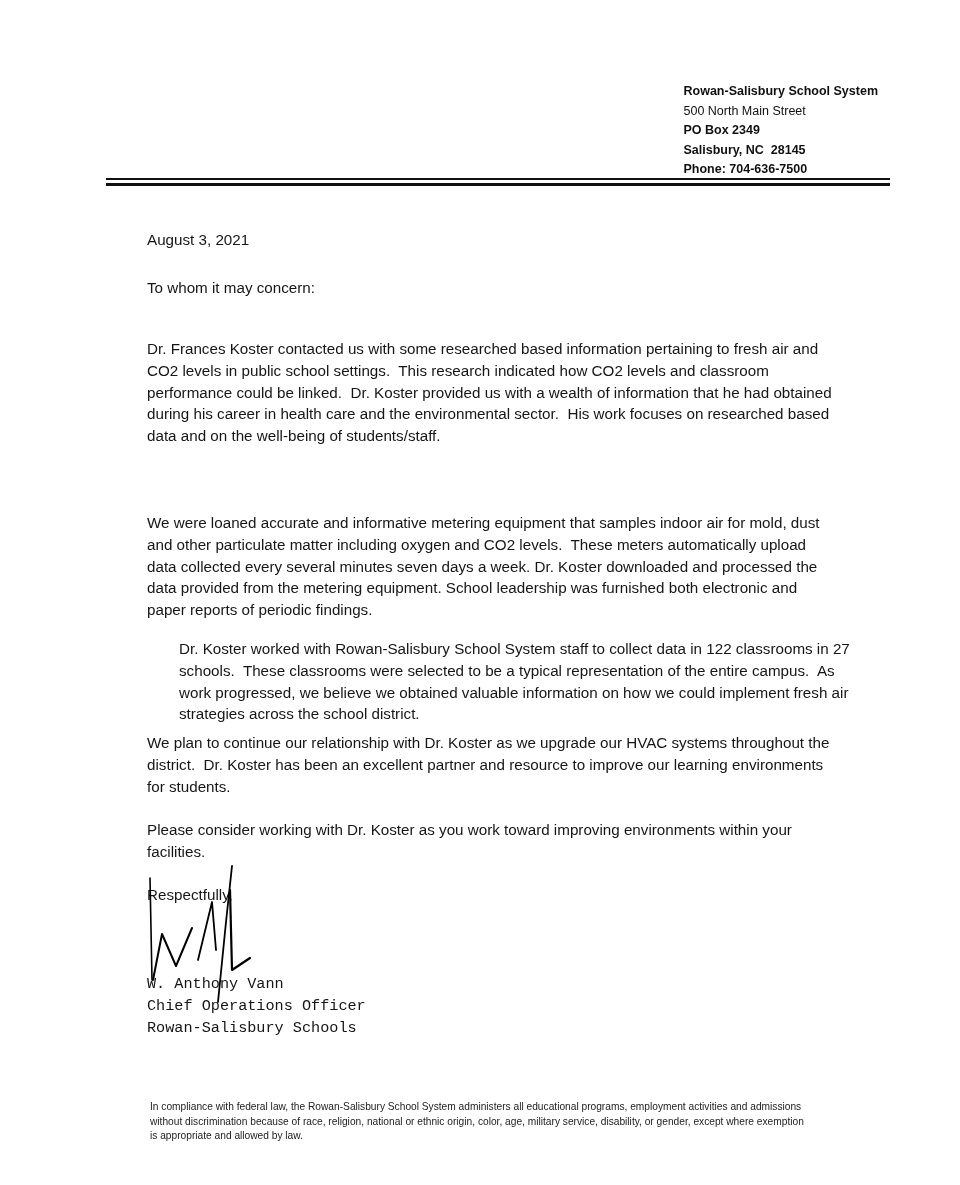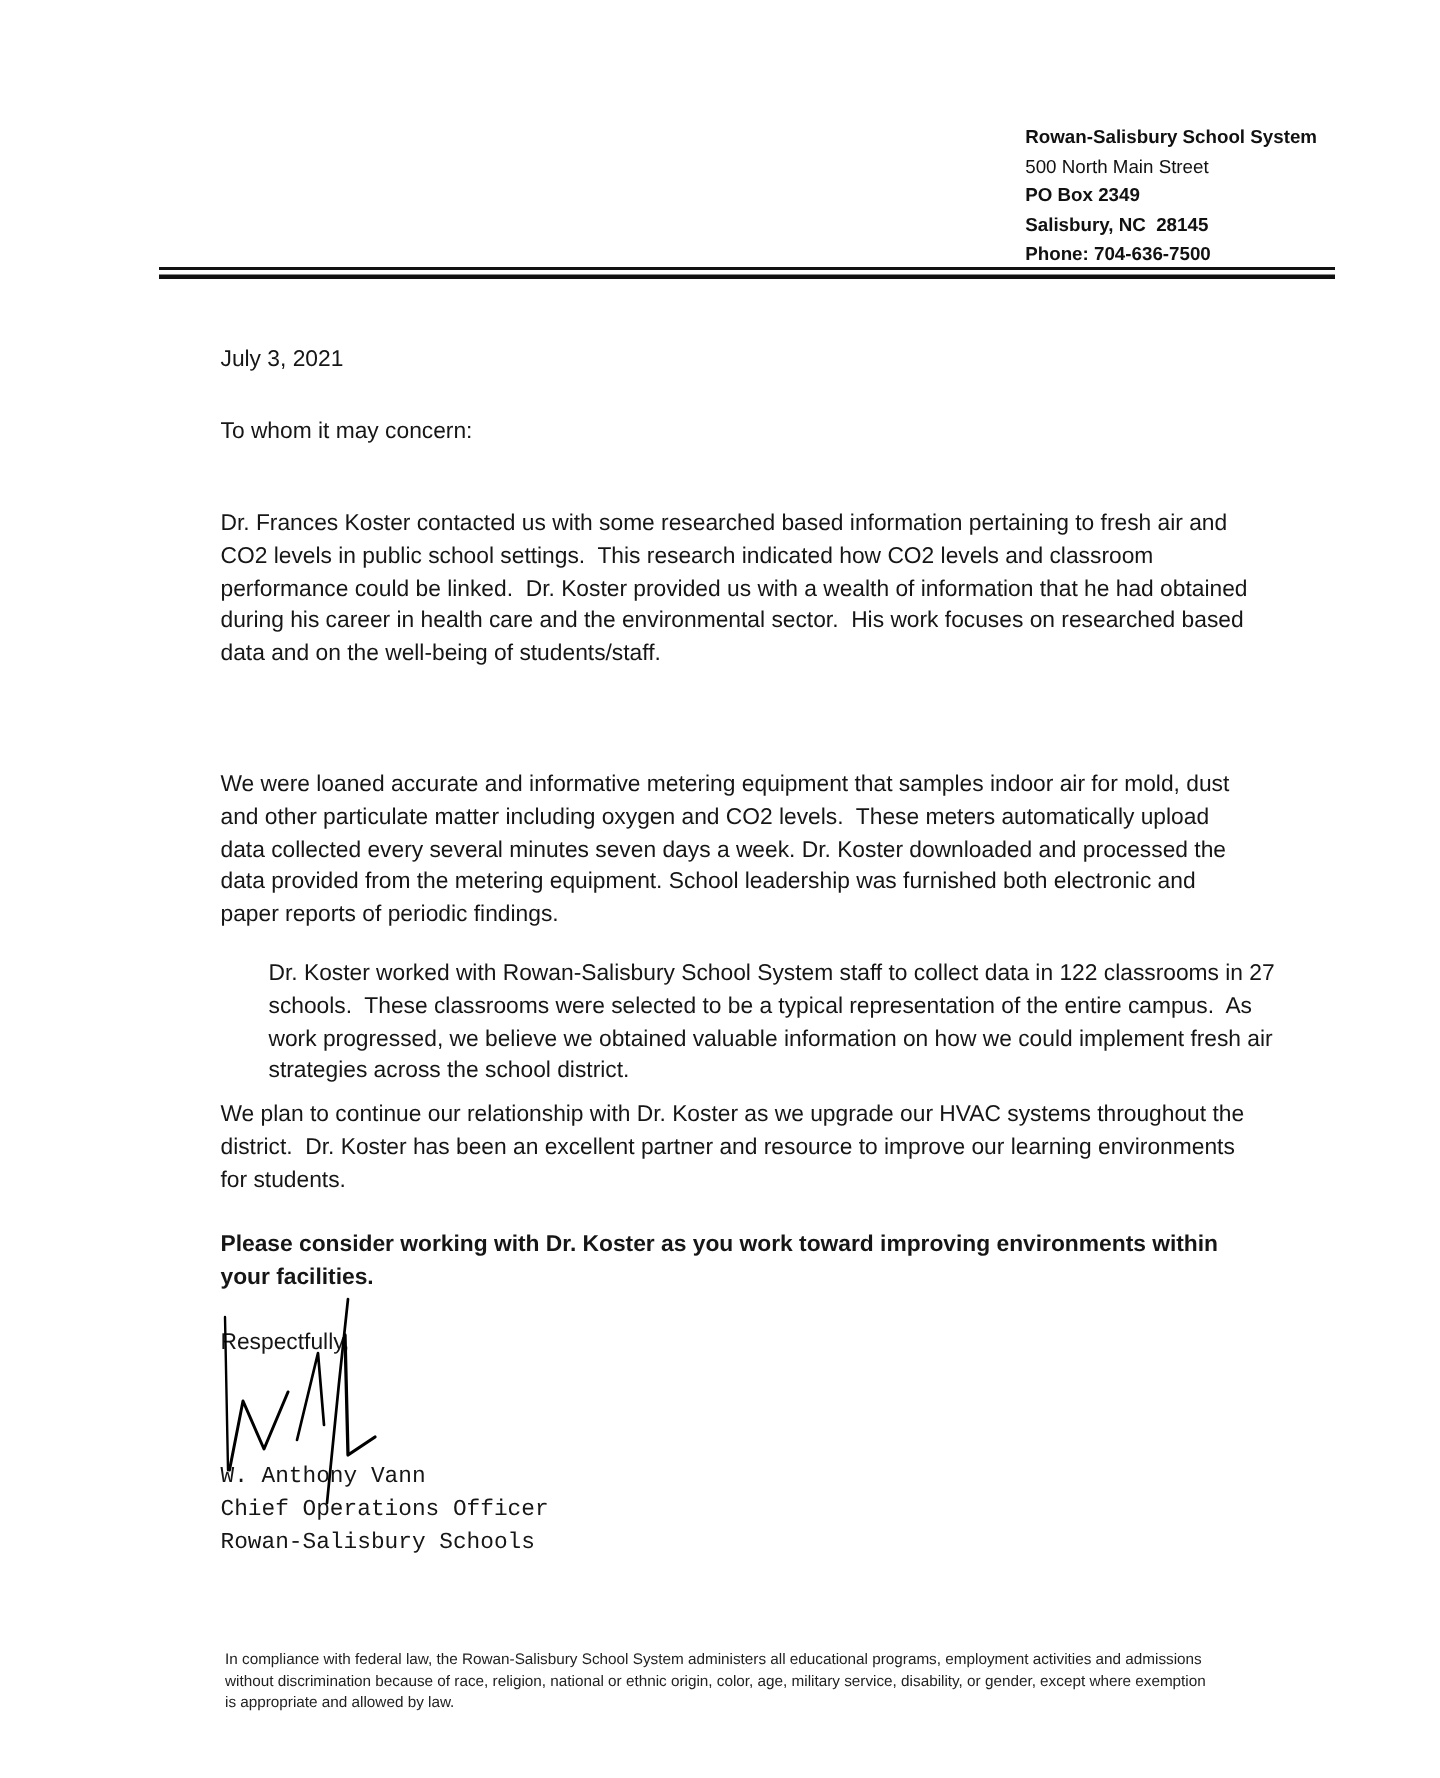--- a/index.html
+++ b/index.html
@@ -162,27 +162,27 @@
     <div class="bold">Rowan-Salisbury School System</div>
     <div>500 North Main Street</div>
     <div class="bold">PO Box 2349</div>
     <div class="bold" style="white-space:pre;">Salisbury, NC  28145</div>
     <div class="bold">Phone: 704-636-7500</div>
   </div>
 
   <div class="rule top"></div>
   <div class="rule bottom"></div>
 
-  <div class="body-text date">July 3, 2021</div>
+  <div class="body-text date">August 3, 2021</div>
   <div class="body-text salutation">To whom it may concern:</div>
   <div class="body-text para1" style="white-space:pre-wrap;">Dr. Frances Koster contacted us with some researched based information pertaining to fresh air and CO2 levels in public school settings.  This research indicated how CO2 levels and classroom performance could be linked.  Dr. Koster provided us with a wealth of information that he had obtained during his career in health care and the environmental sector.  His work focuses on researched based data and on the well-being of students/staff.</div>
   <div class="body-text para2" style="white-space:pre-wrap;">We were loaned accurate and informative metering equipment that samples indoor air for mold, dust and other particulate matter including oxygen and CO2 levels.  These meters automatically upload data collected every several minutes seven days a week. Dr. Koster downloaded and processed the data provided from the metering equipment. School leadership was furnished both electronic and paper reports of periodic findings.</div>
   <div class="body-text para3" style="white-space:pre-wrap;">Dr. Koster worked with Rowan-Salisbury School System staff to collect data in 122 classrooms in 27 schools.  These classrooms were selected to be a typical representation of the entire campus.  As work progressed, we believe we obtained valuable information on how we could implement fresh air strategies across the school district.</div>
   <div class="body-text para4" style="white-space:pre-wrap;">We plan to continue our relationship with Dr. Koster as we upgrade our HVAC systems throughout the district.  Dr. Koster has been an excellent partner and resource to improve our learning environments for students.</div>
-  <div class="body-text para5" style="white-space:pre-wrap;font-weight:bold;">Please consider working with Dr. Koster as you work toward improving environments within your facilities.</div>
+  <div class="body-text para5" style="white-space:pre-wrap;">Please consider working with Dr. Koster as you work toward improving environments within your facilities.</div>
 
   <div class="closing">Respectfully,</div>
 
   <svg class="signature" viewBox="0 0 120 150">
     <path d="M10 16 L 12 118" fill="none" stroke="#000" stroke-width="1.6" stroke-linecap="round"></path>
     <path d="M13 118 L 22 72 L 36 104 L 52 66" fill="none" stroke="#000" stroke-width="2" stroke-linecap="round" stroke-linejoin="round"></path>
     <path d="M58 98 L 72 40 L 76 88" fill="none" stroke="#000" stroke-width="1.8" stroke-linecap="round" stroke-linejoin="round"></path>
     <path d="M92 4 L 86 60 L 78 140" fill="none" stroke="#000" stroke-width="1.8" stroke-linecap="round"></path>
     <path d="M90 28 L 92 108 L 110 96" fill="none" stroke="#000" stroke-width="2.2" stroke-linecap="round" stroke-linejoin="round"></path>
   </svg>

